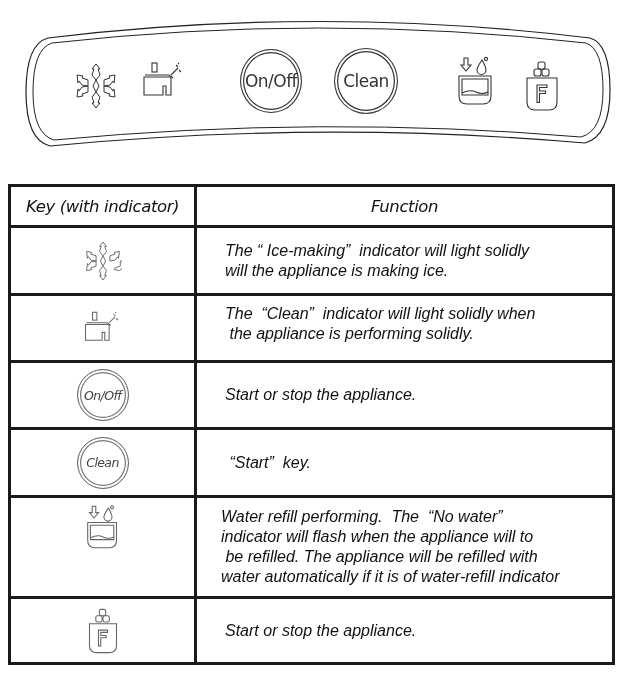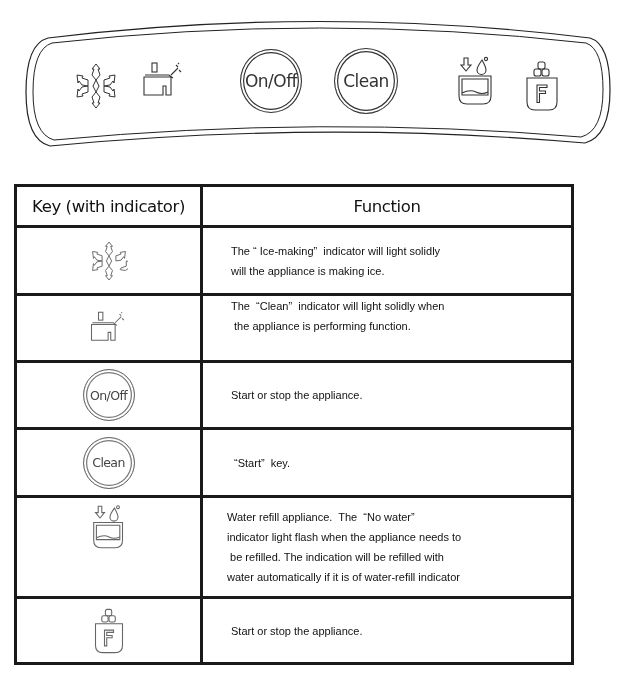--- a/index.html
+++ b/index.html
@@ -1,24 +1,24 @@
 <!DOCTYPE html>
 <html><head>
 <meta charset="utf-8">
 <style>
   html, body { margin:0; padding:0; background:#ffffff; }
   body { width:634px; height:676px; position:relative; overflow:hidden; font-family:"Liberation Sans", sans-serif; color:#111; }
   .panel { position:absolute; left:0; top:0; width:634px; height:160px; }
   .panel svg { position:absolute; left:0; top:0; }
   .pbtn { position:absolute; display:flex; align-items:center; justify-content:center; font-family:"DejaVu Sans", sans-serif; font-size:17px; color:#333; letter-spacing:-0.5px; }
-  .tbl { position:absolute; left:14px; top:184px; width:560px; border-collapse:collapse; }
+  .tbl { position:absolute; left:8px; top:184px; width:607px; border-collapse:collapse;font-style:italic; }
   .tbl td, .tbl th { border:3px solid #1a1a1a; padding:0; }
   .tbl th { height:38px; font-family:"DejaVu Sans", sans-serif; font-weight:normal; font-size:16.5px; color:#111; letter-spacing:-0.4px; }
   .tbl .keycol { width:183px; text-align:center; vertical-align:middle; }
-  .tbl .fn { font-size:11px; line-height:20px; padding-left:28px; vertical-align:middle; color:#111; }
+  .tbl .fn { font-size:16px; line-height:20px; padding-left:28px; vertical-align:middle; color:#111; }
   .fn span { display:block; white-space:pre; }
   .icn { display:inline-block; vertical-align:middle; }
   .rb { display:inline-flex; align-items:center; justify-content:center; width:50px; height:50px; border-radius:50%; border:1.4px solid #666; box-shadow: inset 0 0 0 2px #fff, inset 0 0 0 3.2px #777; font-family:"DejaVu Sans", sans-serif; font-size:12.5px; color:#444; letter-spacing:-0.6px; }
 </style>
 </head>
 <body>
 
 <div class="panel">
   <svg width="634" height="160" viewBox="0 0 634 160">
     <path d="M48 38 Q 320 5 590 38 Q 610 44 610 90 Q 610 136 585 143 Q 320 120 50 146 Q 26 140 26 92 Q 26 44 48 38 Z" fill="none" stroke="#222" stroke-width="1.2"></path>
@@ -104,23 +104,23 @@
     <tr style="height:67px">
       <td class="keycol">
         <svg class="icn" width="42" height="36" viewBox="0 0 48 40">
           <g fill="none" stroke="#666" stroke-width="1.2">
             <rect x="12" y="2" width="5" height="9"></rect>
             <path d="M5 14 l24 0 4 3 M4 16 l27 0 0 18 -5 0 0 -9 -3 0 0 9 -19 0 z"></path>
             <path d="M31 14 l4 -4 M35 10 l3 -3 M36 4 l2 2 M39 9 l2 2 M38 2 l1 1"></path>
           </g>
         </svg>
       </td>
-      <td class="fn" style="vertical-align:top;padding-top:0">
+      <td class="fn" style="vertical-align:top;padding-top:8px">
         <span>The  “Clean”  indicator will light solidly when</span>
-        <span> the appliance is performing function.</span>
+        <span> the appliance is performing solidly.</span>
       </td>
     </tr>
     <tr style="height:67px">
       <td class="keycol">
         <span class="rb">
             <span>On/Off</span>
           </span>
       </td>
       <td class="fn">
         <span>Start or stop the appliance.</span>
@@ -143,23 +143,23 @@
             <path d="M8 2 l4 0 0 7 3 0 -5 6 -5 -6 3 0 z"></path>
             <path d="M26 4 q-5 7 -5 10 a4.5 4.5 0 0 0 9 0 q0 -3 -4 -10 z"></path>
             <circle cx="30" cy="3" r="1.6"></circle>
             <path d="M3 20 l32 0 0 20 q0 8 -8 8 l-16 0 q-8 0 -8 -8 z"></path>
             <path d="M6 23 l26 0 0 16 -26 0 z"></path>
             <path d="M6 37 q8 -4 14 -1 t12 0"></path>
           </g>
         </svg>
       </td>
       <td class="fn" style="padding-left:24px">
-        <span>Water refill appliance.  The  “No water”</span>
-        <span>indicator light flash when the appliance needs to</span>
-        <span> be refilled. The indication will be refilled with</span>
+        <span>Water refill performing.  The  “No water”</span>
+        <span>indicator will flash when the appliance will to</span>
+        <span> be refilled. The appliance will be refilled with</span>
         <span>water automatically if it is of water-refill indicator</span>
       </td>
     </tr>
     <tr style="height:66px">
       <td class="keycol">
         <svg class="icn" width="36" height="48" viewBox="0 0 40 52">
           <g fill="none" stroke="#666" stroke-width="1.2">
             <rect x="16" y="2" width="7" height="7" rx="2"></rect>
             <rect x="12" y="9" width="7" height="7" rx="2"></rect>
             <rect x="20" y="9" width="7" height="7" rx="2"></rect>

